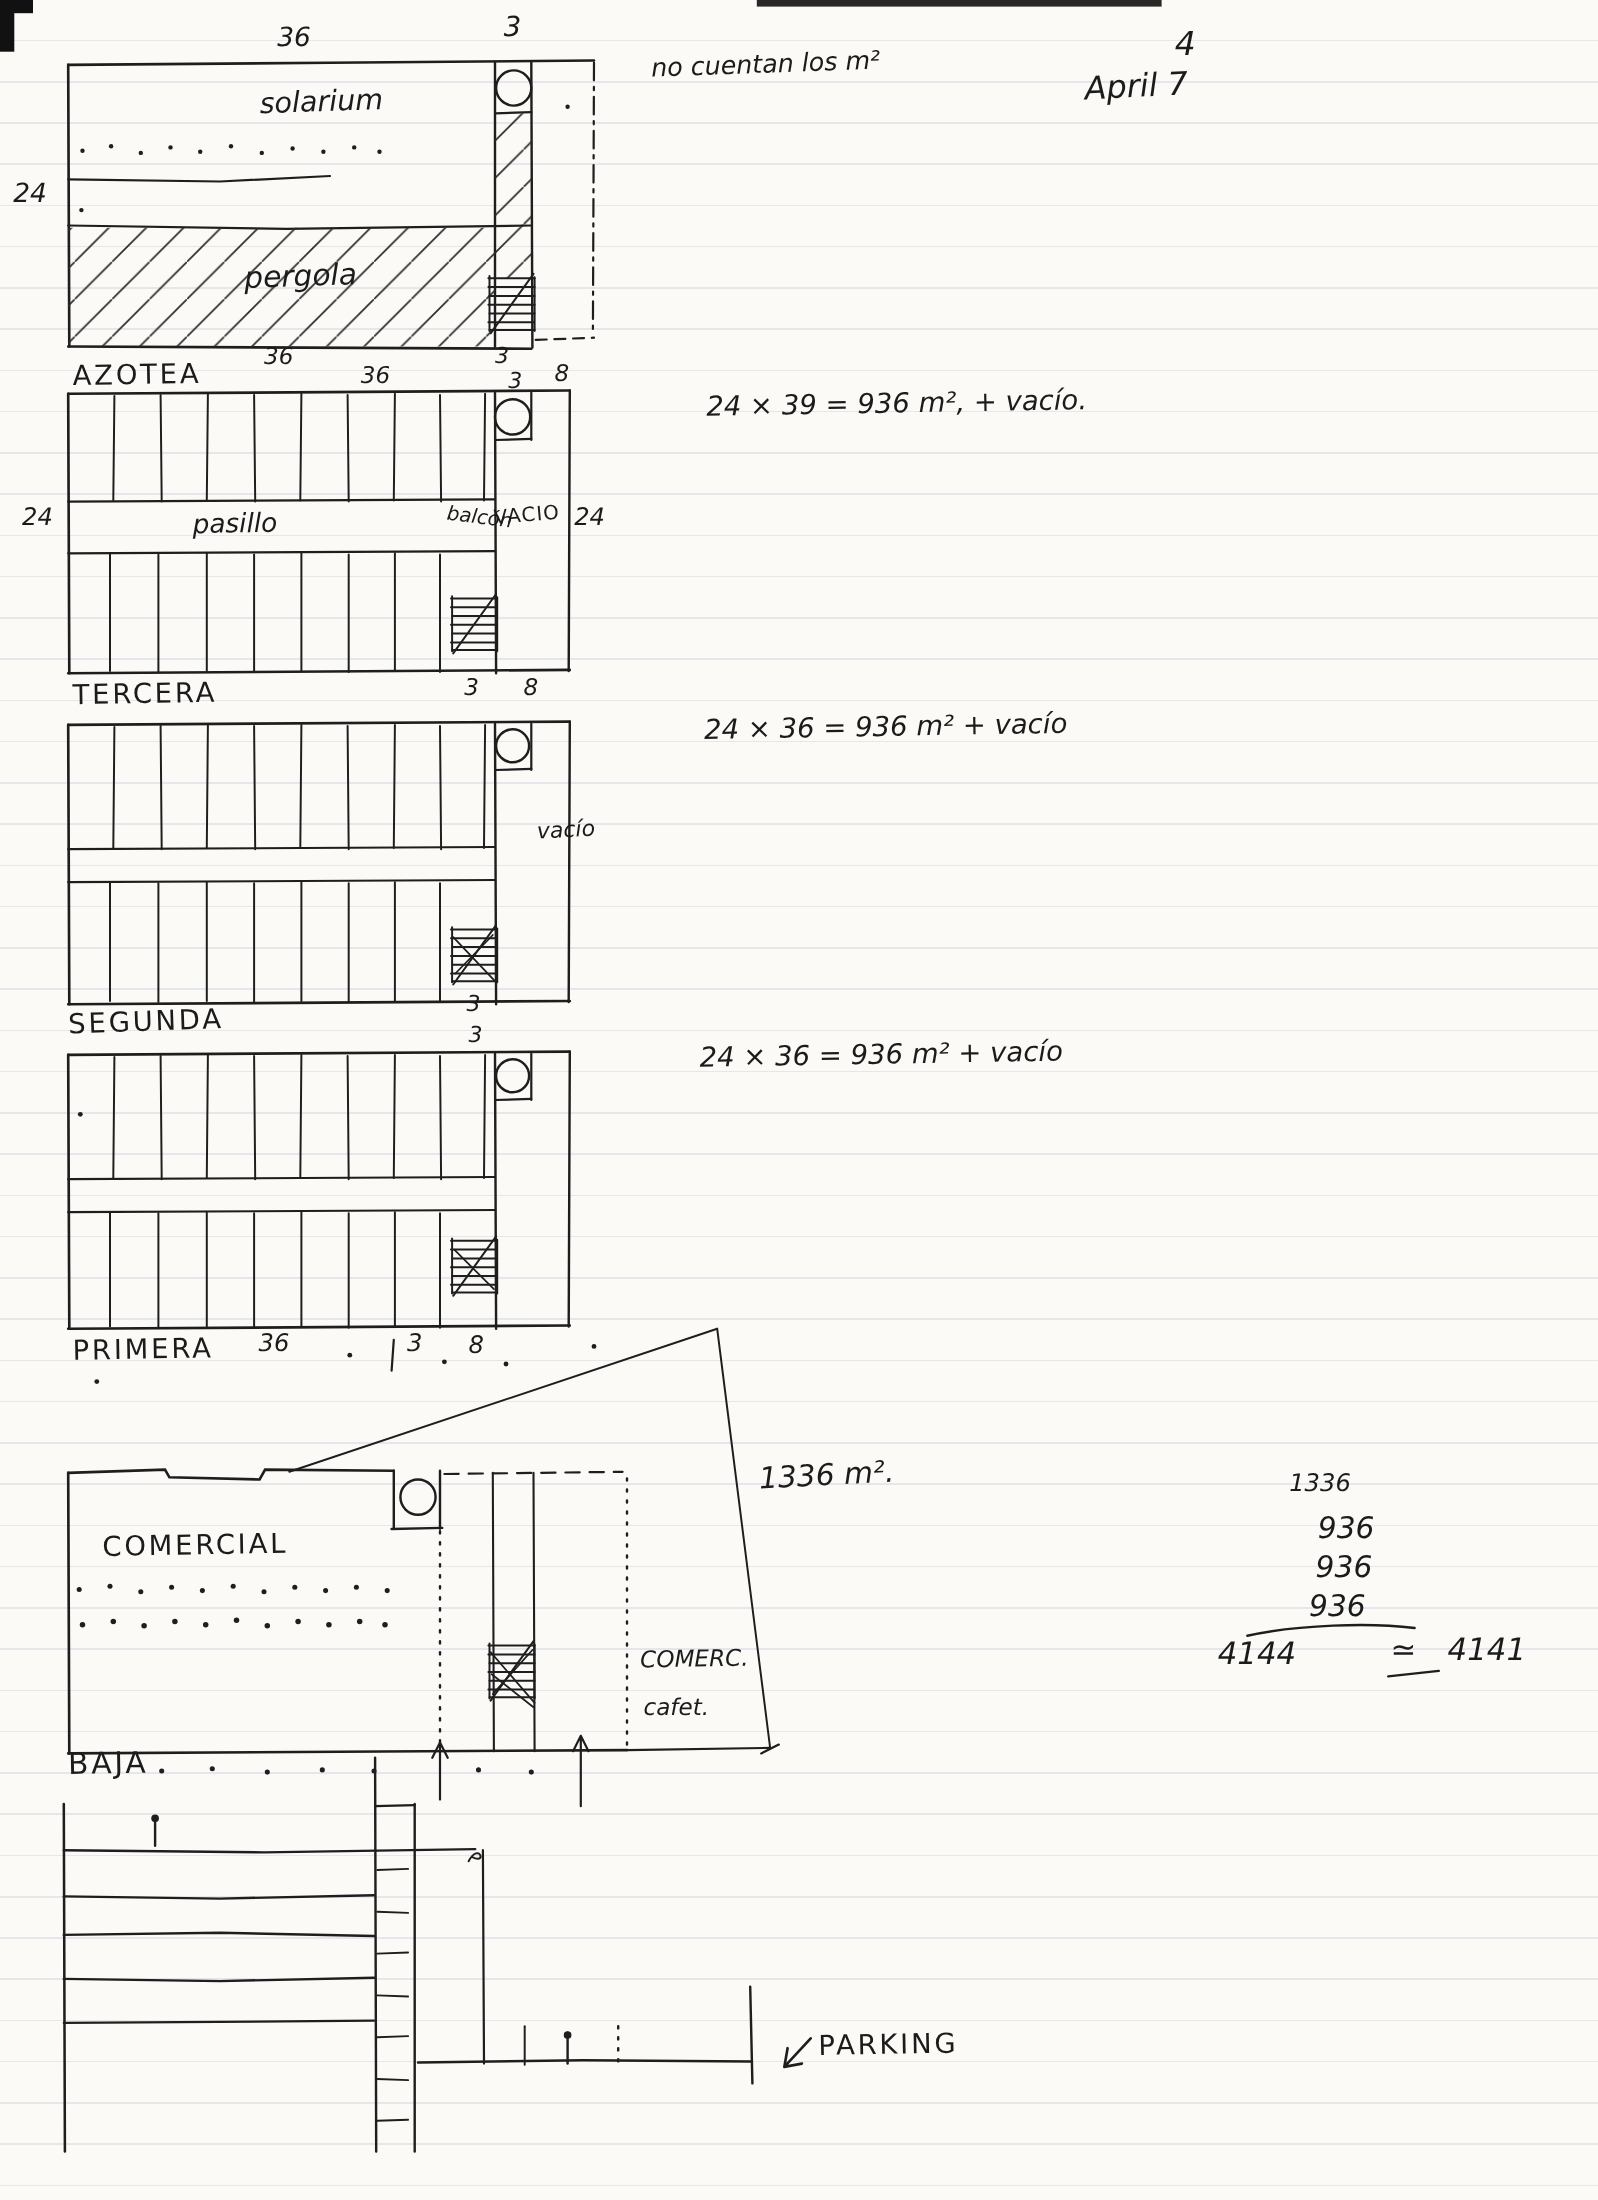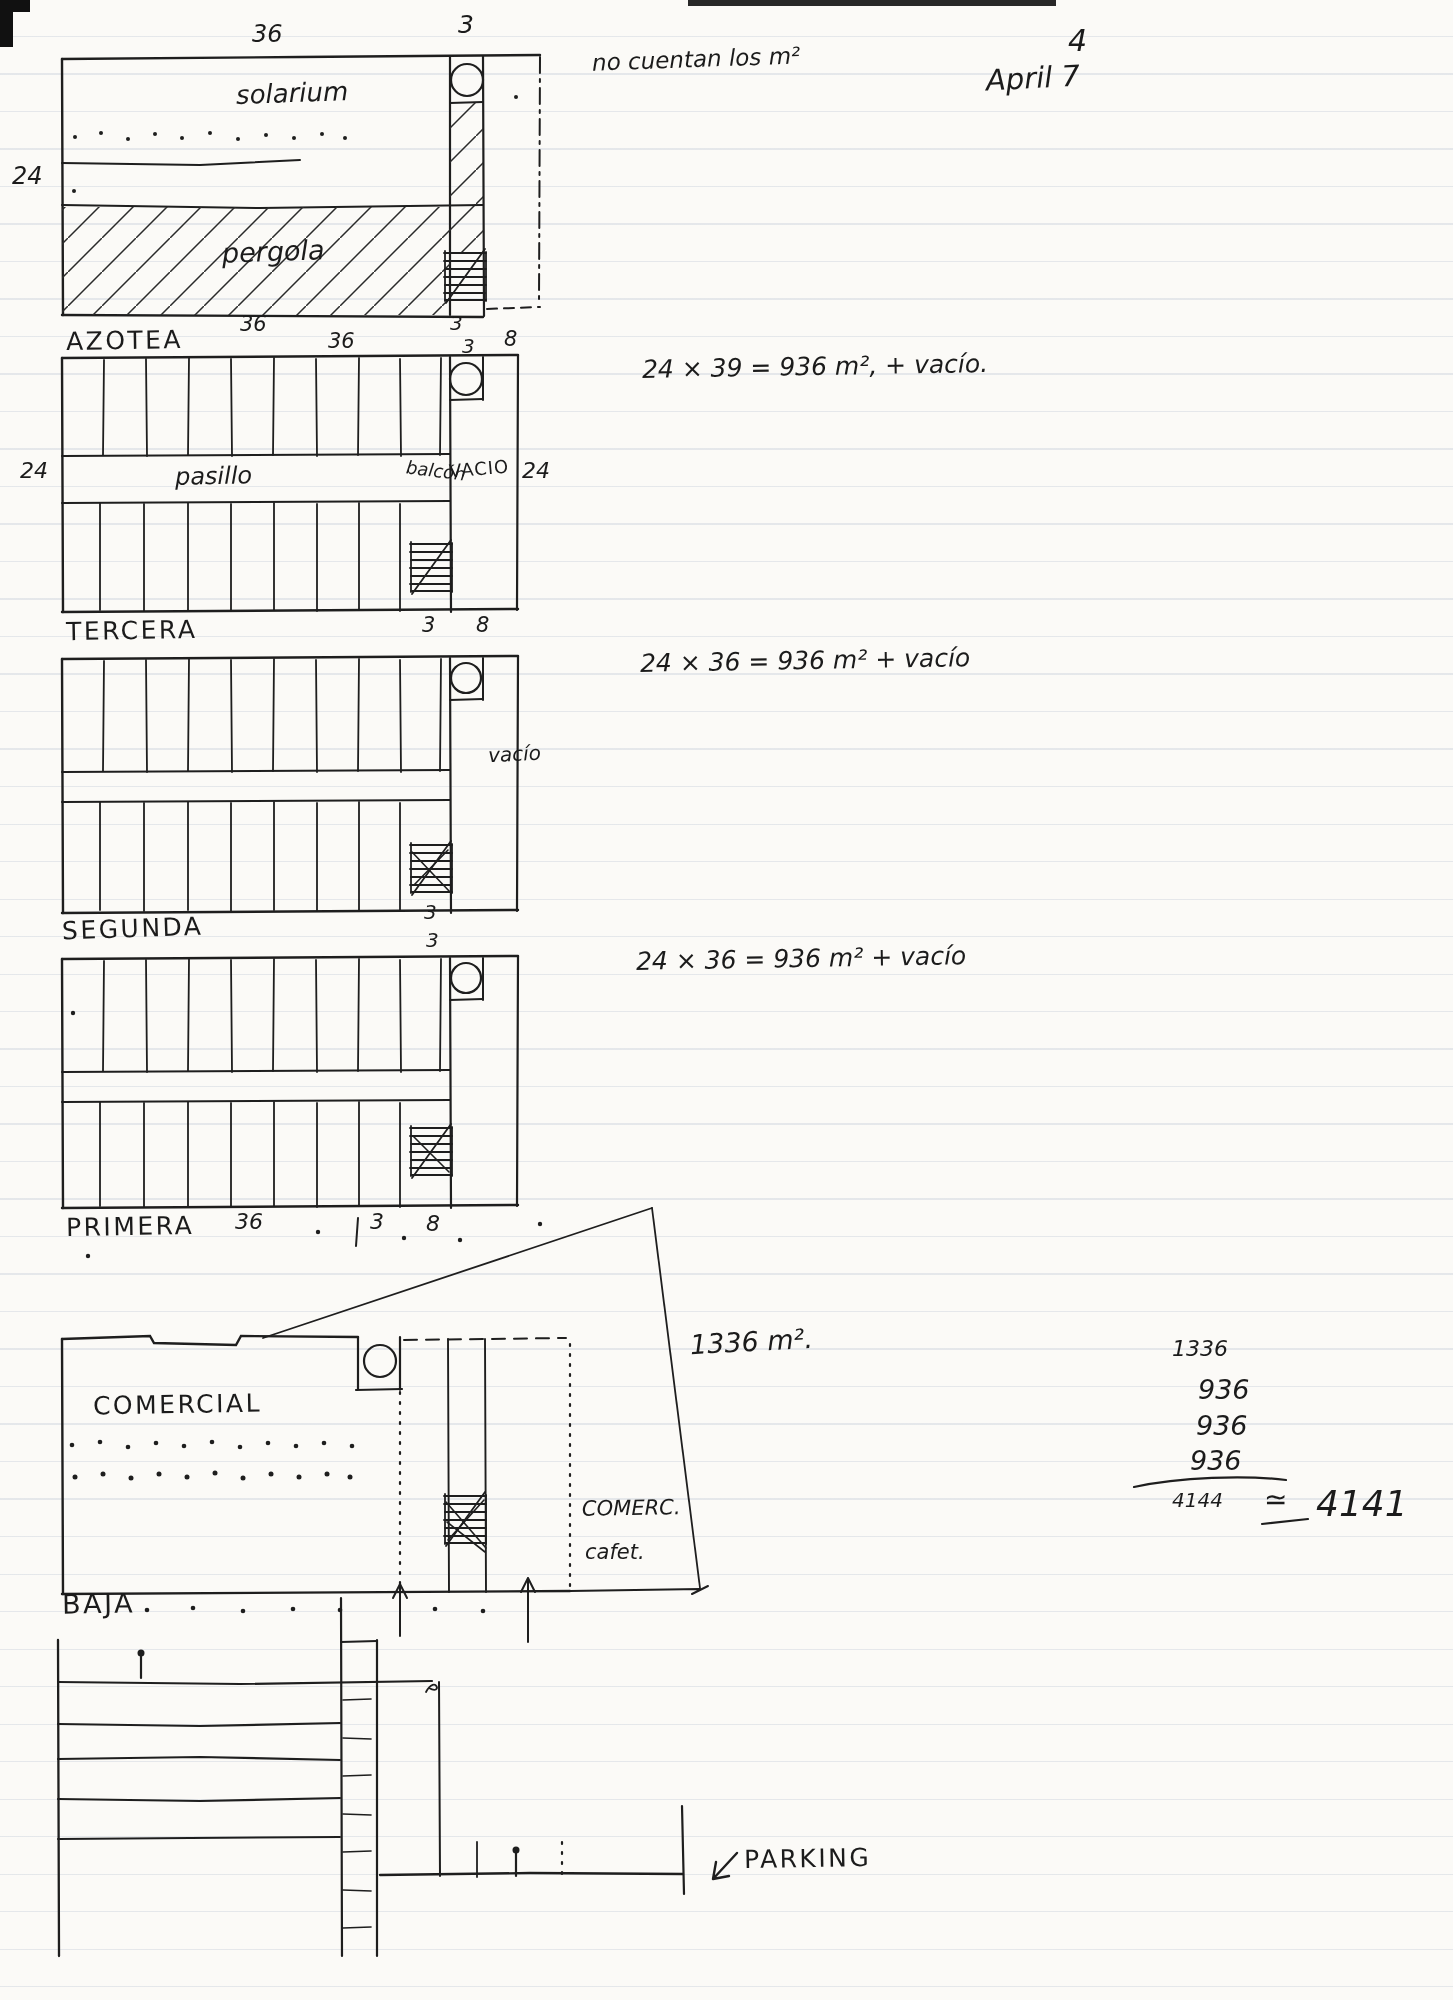--- a/index.html
+++ b/index.html
@@ -265,17 +265,17 @@
 <div class="t cap" style="left:93px;top:1392px;font-size:25px;transform:rotate(-1deg)">COMERCIAL</div>
 <div class="t hw" style="left:582px;top:1498px;font-size:21px;transform:rotate(-1deg)">COMERC.</div>
 <div class="t hw" style="left:585px;top:1542px;font-size:21px">cafet.</div>
 <div class="t cap" style="left:62px;top:1590px;font-size:27px;transform:rotate(-1deg)">BAJA</div>
 <div class="t cap" style="left:744px;top:1846px;font-size:25px;transform:rotate(-1deg)">PARKING</div>
 
 <div class="t hw" style="left:1172px;top:1338px;font-size:22px">1336</div>
 <div class="t hw" style="left:1198px;top:1376px;font-size:27px">936</div>
 <div class="t hw" style="left:1196px;top:1412px;font-size:27px">936</div>
 <div class="t hw" style="left:1190px;top:1447px;font-size:27px">936</div>
-<div class="t hw" style="left:1172px;top:1490px;font-size:20px">4144</div>
+<div class="t hw" style="left:1107px;top:1490px;font-size:28px">4144</div>
 <div class="t hw" style="left:1264px;top:1486px;font-size:28px">≃</div>
-<div class="t hw" style="left:1316px;top:1486px;font-size:36px">4141</div>
+<div class="t hw" style="left:1316px;top:1486px;font-size:28px">4141</div>
 
 </div>
 
 </body></html>

